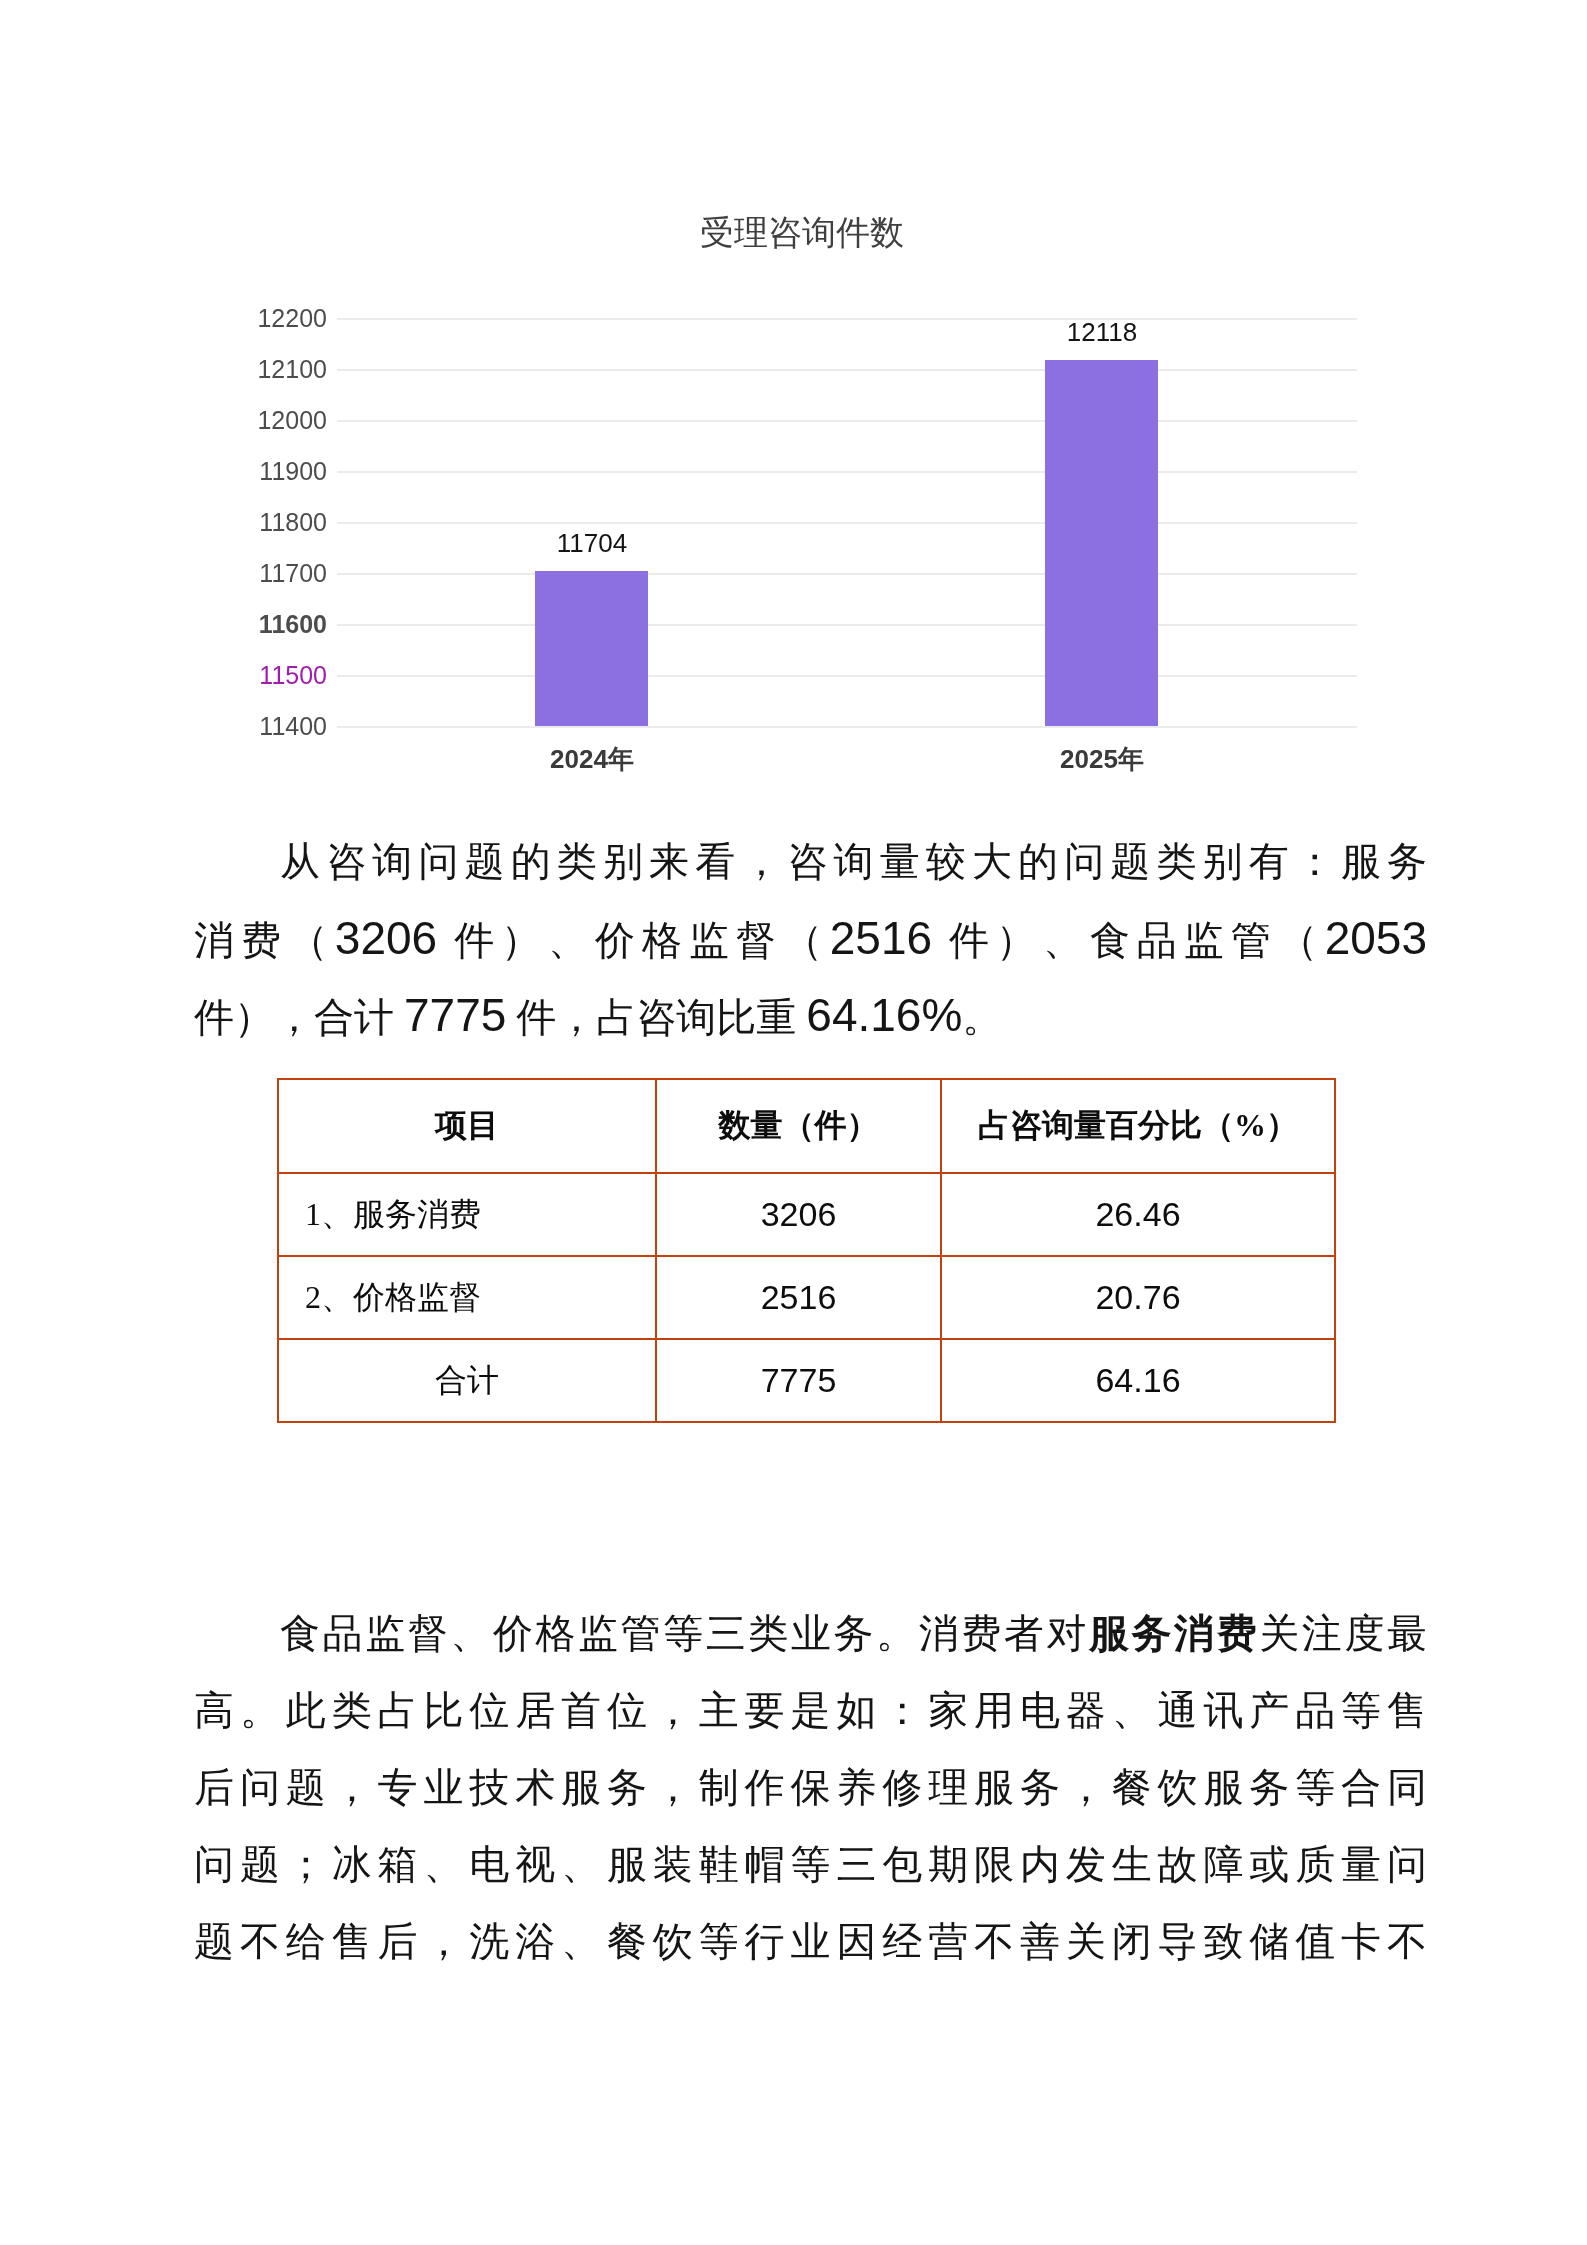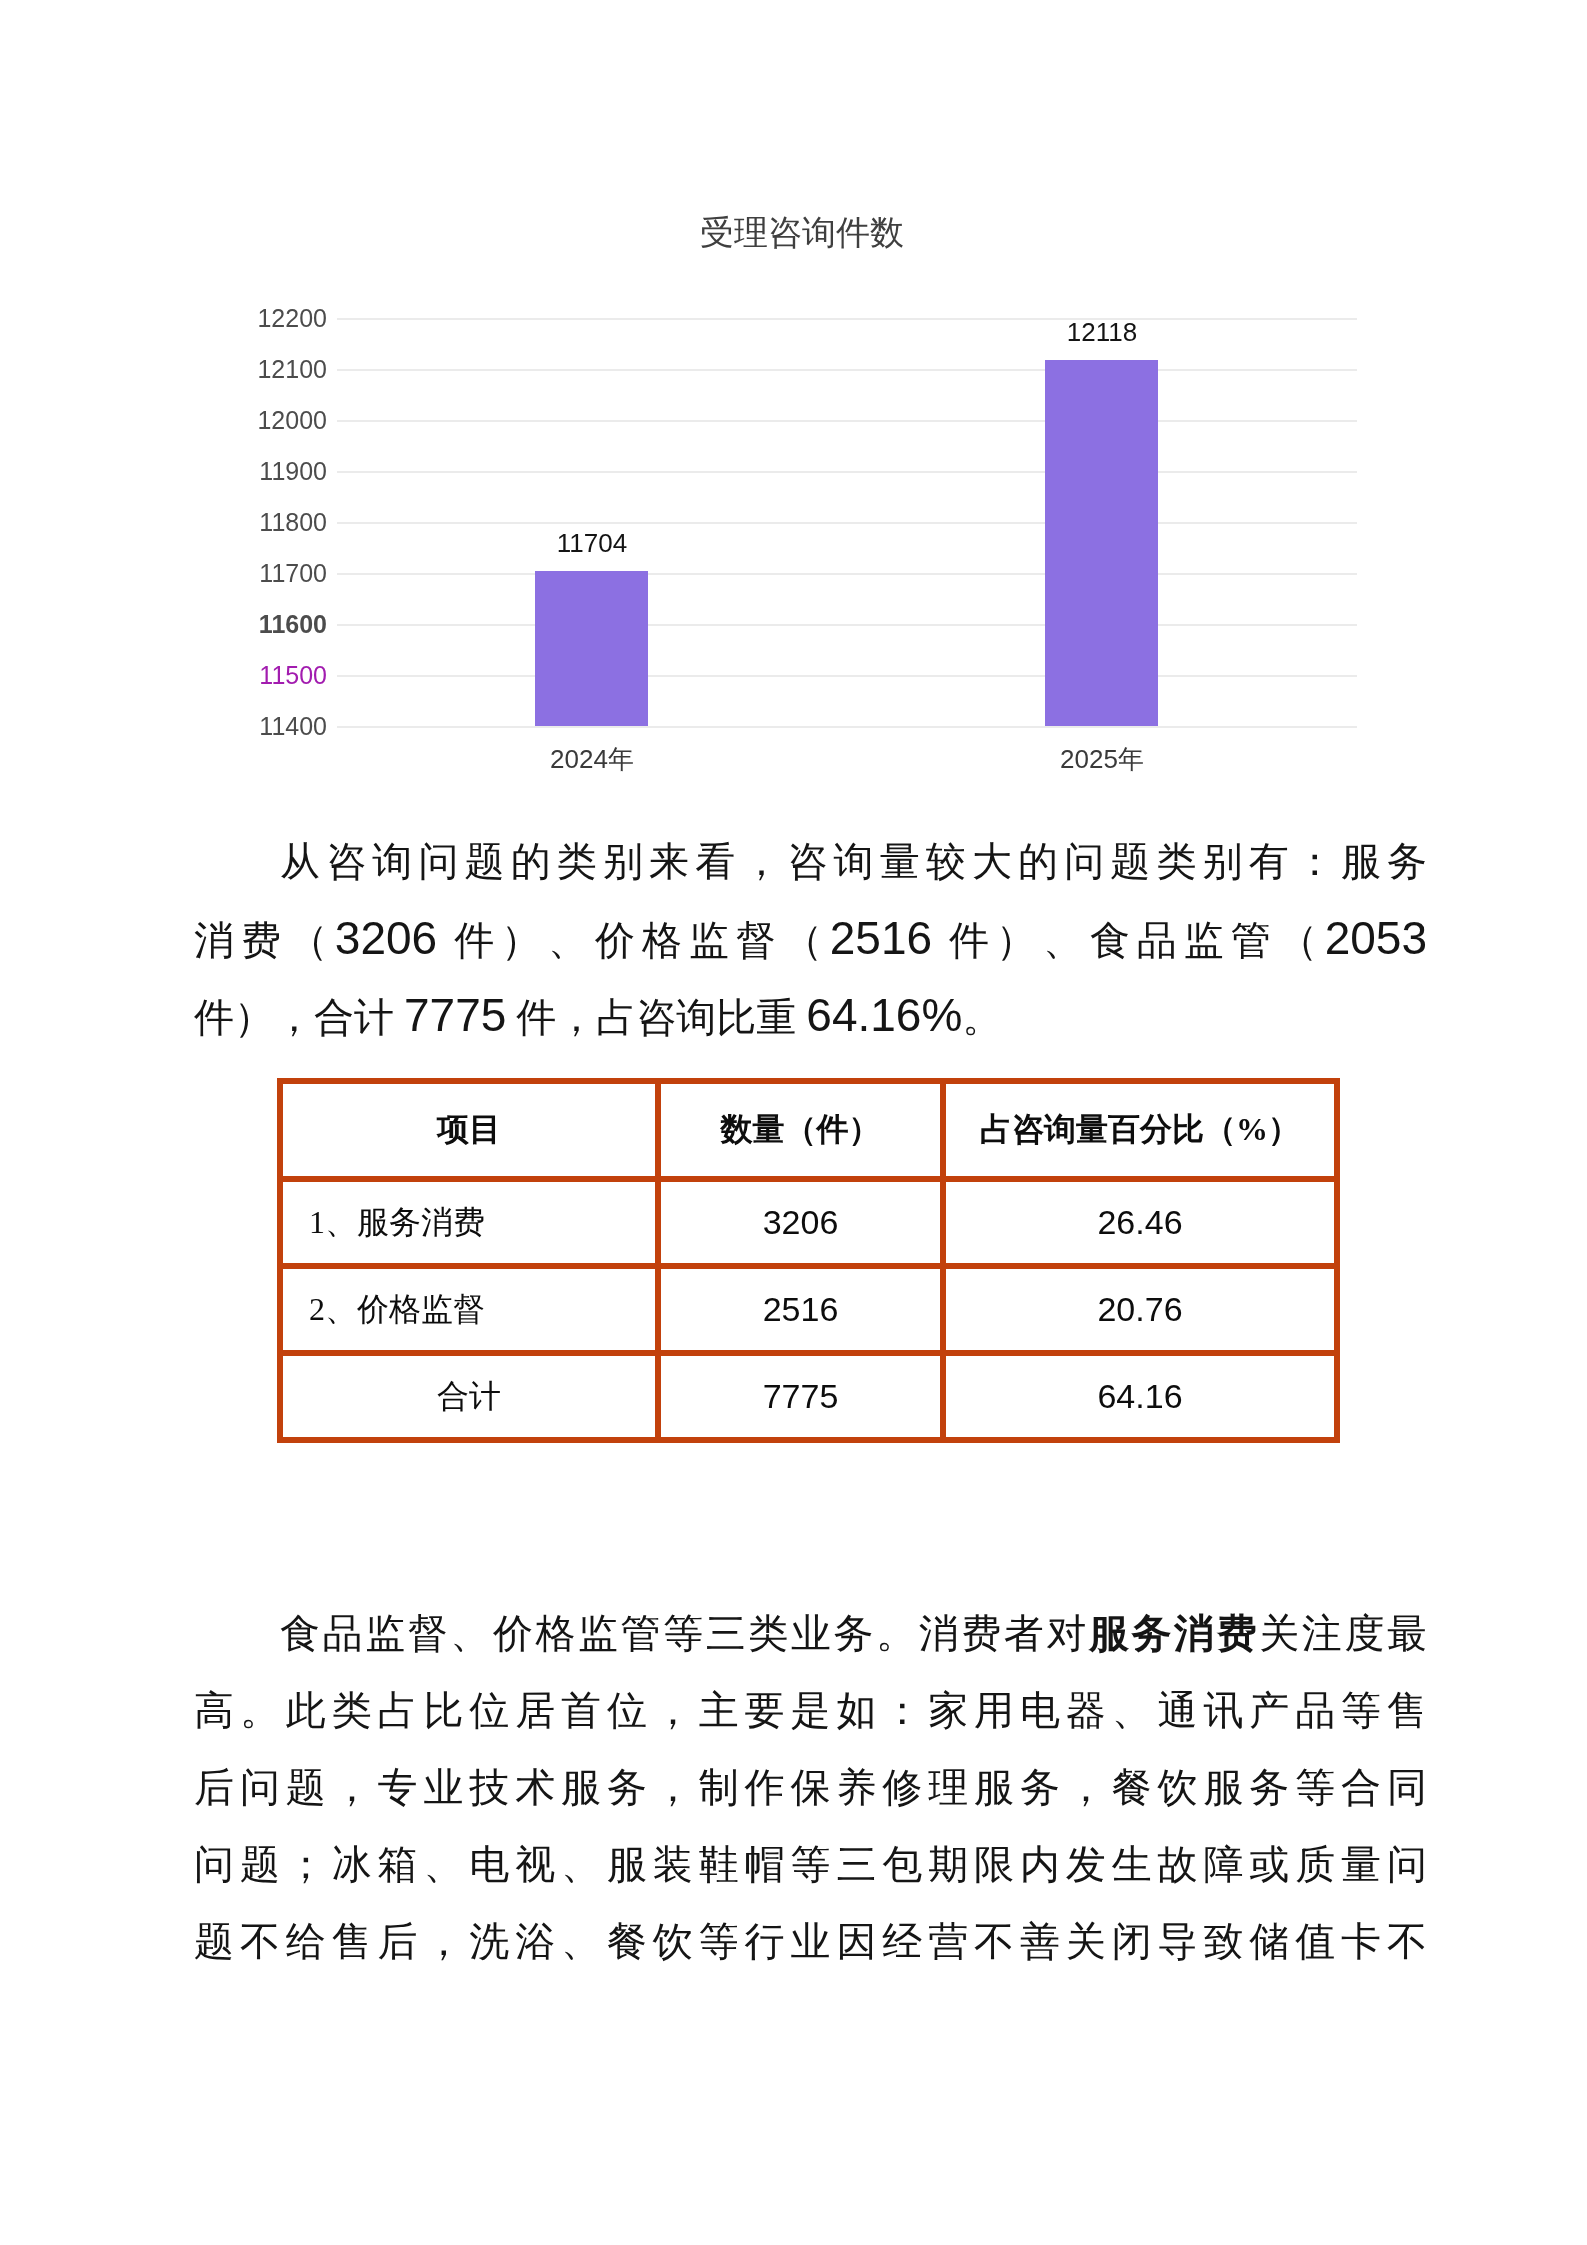--- a/index.html
+++ b/index.html
@@ -30,40 +30,40 @@
     line-height:30px;
   }
   .bar { position:absolute; width:113px; }
   .bar-value {
     position:absolute; width:180px; text-align:center;
     font-family:"Liberation Sans", sans-serif; font-size:26px; color:#141414;
     line-height:32px;
   }
   .xlabel {
     position:absolute; top:424px; width:180px; text-align:center;
-    font-family:"Liberation Sans", sans-serif; font-size:26px; color:#3a3a3a;
+    font-family:"Liberation Sans", sans-serif; font-size:26px; color:#3a3a3a;font-weight:bold;
   }
 
   
   .para { position:absolute; left:194px; width:1233px; font-size:40px; }
   .p1 { top:823px; }
   .p2 { top:1595px; }
   .p-line { line-height:77px; height:77px; }
   .p-line.just { text-align:justify; text-align-last:justify; }
   .para .p-line:first-child { text-indent:86px; }
   .seg-b { font-weight:bold; }
   .seg-n { font-family:"Liberation Sans", sans-serif; font-size:46px; }
 
   
   .dtable {
     position:absolute; left:277px; top:1078px;
     border-collapse:collapse; table-layout:fixed;
     font-size:32px; color:#0d0d0d;
   }
-  .dtable th, .dtable td { border:6px solid #c2410c; padding:0; }
+  .dtable th, .dtable td { border:2px solid #c2410c; padding:0; }
   .dtable thead th { height:92px; font-weight:bold; text-align:center; }
   .dtable tbody td { height:81px; }
   .dtable td.item { text-align:left; padding-left:26px; }
   .dtable td.item.center { text-align:center; padding-left:0;margin-top:12px; }
   .dtable td.num {
     text-align:center;
     font-family:"Liberation Sans", sans-serif; font-size:34px;
   }
 </style>
 </head>

